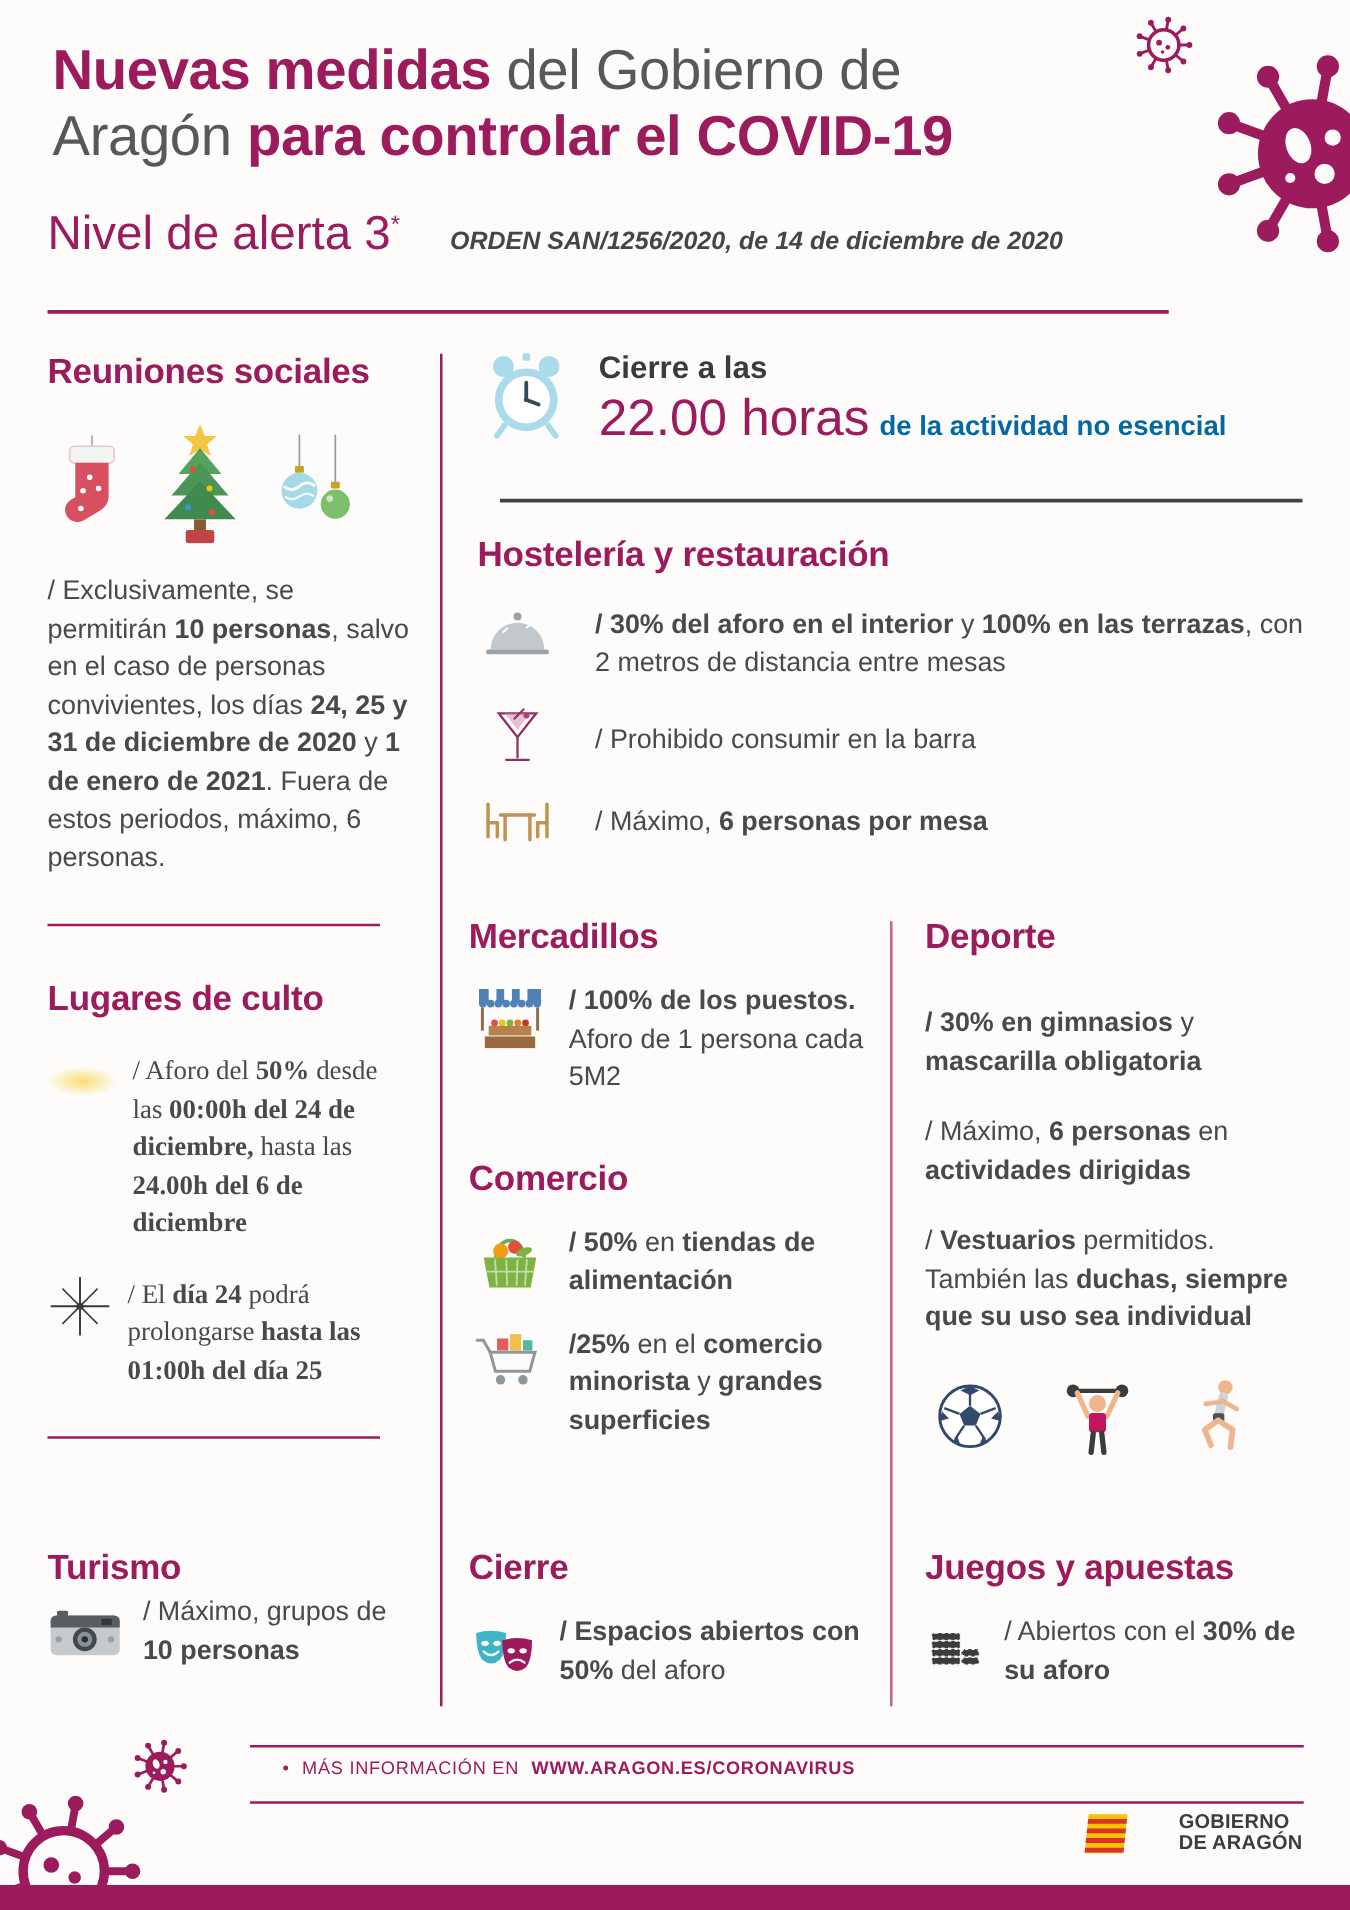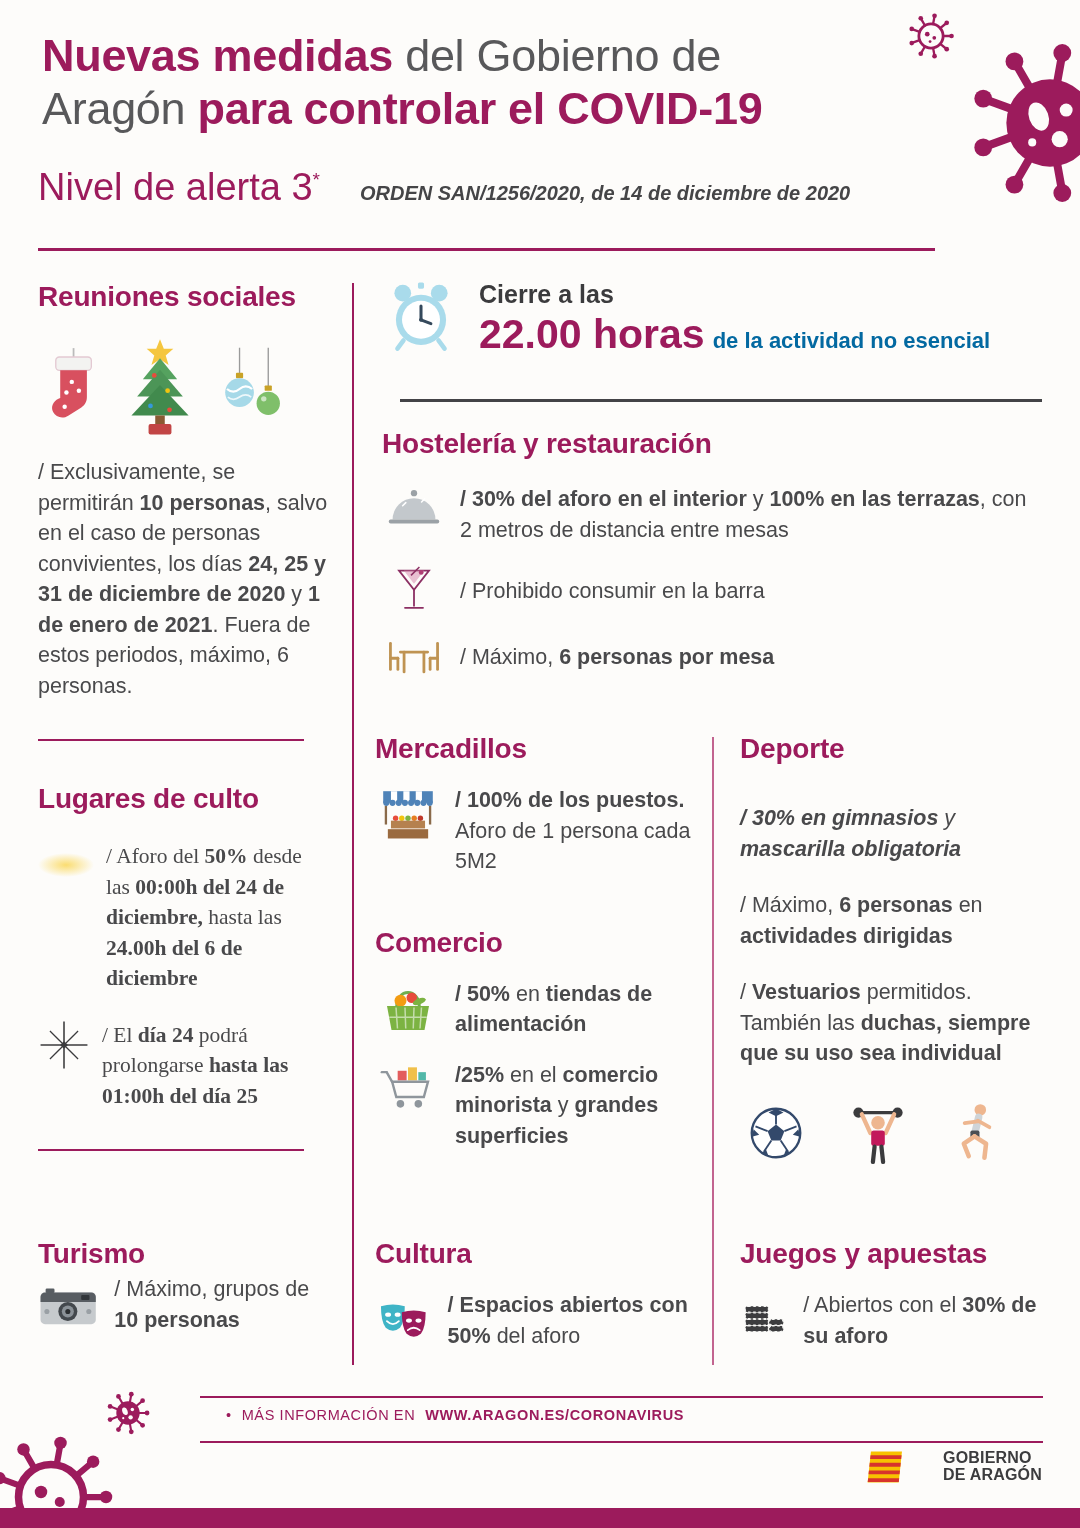--- a/index.html
+++ b/index.html
@@ -43,38 +43,38 @@
   .lug-item .body { margin-top:0; flex:1;font-family:Liberation Serif, serif; }
 
   .turismo { position:absolute; left:38px; top:1238px; width:300px; }
   .t-row { display:flex; gap:16px; margin-top:4px; align-items:flex-start; }
 
   
   .cierre { position:absolute; left:383px; top:276px; display:flex; gap:20px; align-items:flex-start; }
   .alarm { width:76px; height:76px; margin-top:2px; }
   .c1 { font-size:25px; font-weight:700; color:#3b3b3d; margin-top:4px; }
   .c2 { display:flex; align-items:baseline; margin-top:2px; }
-  .time { font-size:41px; font-weight:700; color:#9c1b5c; }
+  .time { font-size:41px; font-weight:400; color:#9c1b5c; }
   .crest { font-size:22px; font-weight:700; color:#0369a1; margin-left:8px; }
   .dark-rule { position:absolute; left:400px; top:399px; width:642px; height:2.5px; background:#434346; }
 
   
   .host { position:absolute; left:382px; top:428px; width:662px; }
-  .h-row { display:flex; gap:14px; margin-top:20px; align-items:center; }
+  .h-row { display:flex; gap:30px; margin-top:20px; align-items:center; }
   .h-row:first-of-type { margin-top:24px; align-items:flex-start; }
 
   
   .mid-col { position:absolute; left:375px; top:733px; width:318px; }
   .m-row { display:flex; gap:14px; margin-top:20px; align-items:flex-start; }
   .h-comercio { margin-top:50px; }
 
   
   .sport-col { position:absolute; left:740px; top:733px; width:305px; }
   .d-item { margin-top:26px; }
-  .d-item.first { margin-top:38px;font-style:italic; }
+  .d-item.first { margin-top:38px; }
   .sport-icons { display:flex; gap:44px; margin-top:30px; align-items:center; padding-left:8px; }
 
   
   .cultura { position:absolute; left:375px; top:1238px; width:322px; }
   .c-row { display:flex; gap:16px; margin-top:20px; align-items:flex-start; }
   .juegos { position:absolute; left:740px; top:1238px; width:308px; }
   .j-row { display:flex; gap:18px; margin-top:20px; align-items:flex-start; }
 
   
   .v-div1 { position:absolute; left:352px; top:283px; width:2px; height:1082px; background:#9c1b5c; }
@@ -437,21 +437,21 @@
         <line x1="31" y1="25" x2="45" y2="33" stroke="#eeb68f" stroke-width="4.5" stroke-linecap="round"></line>
         <line x1="31" y1="26" x2="15" y2="28" stroke="#eeb68f" stroke-width="4.5" stroke-linecap="round"></line>
         <rect x="22" y="37" width="11" height="9" rx="2" fill="#4a4f54"></rect>
         <path d="M27,44 L41,53 L39,70" stroke="#eeb68f" stroke-width="5.5" fill="none" stroke-linecap="round" stroke-linejoin="round"></path>
         <path d="M27,44 L14,53 L20,68" stroke="#eeb68f" stroke-width="5.5" fill="none" stroke-linecap="round" stroke-linejoin="round"></path>
       </svg>
     </div>
   </section>
 
   <section class="cultura">
-    <h2 class="h">Cultura</h2>
+    <h2 class="h">Cierre</h2>
     <div class="c-row">
       <svg width="86" height="66" viewBox="0 0 95 72">
         <path d="M10,8 Q30,2 50,8 Q50,34 42,44 Q30,54 18,44 Q10,34 10,8 Z" fill="#3fb4c6"></path>
         <ellipse cx="22" cy="22" rx="5" ry="3.5" fill="#ffffff"></ellipse>
           <ellipse cx="38" cy="22" rx="5" ry="3.5" fill="#ffffff"></ellipse>
         <path d="M20,33 Q30,43 40,33" stroke="#ffffff" stroke-width="3" fill="none" stroke-linecap="round"></path>
         <path d="M45,18 Q65,12 85,18 Q85,44 77,54 Q65,64 53,54 Q45,44 45,18 Z" fill="#9c1b5c"></path>
         <ellipse cx="57" cy="32" rx="5" ry="3.5" fill="#ffffff"></ellipse>
           <ellipse cx="73" cy="32" rx="5" ry="3.5" fill="#ffffff"></ellipse>
         <path d="M55,48 Q65,40 75,48" stroke="#ffffff" stroke-width="3" fill="none" stroke-linecap="round"></path>

